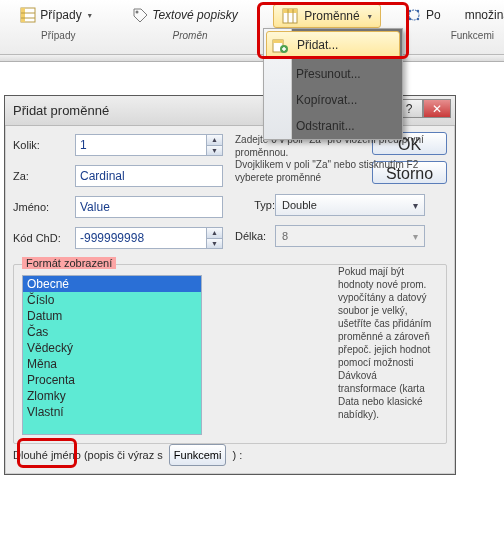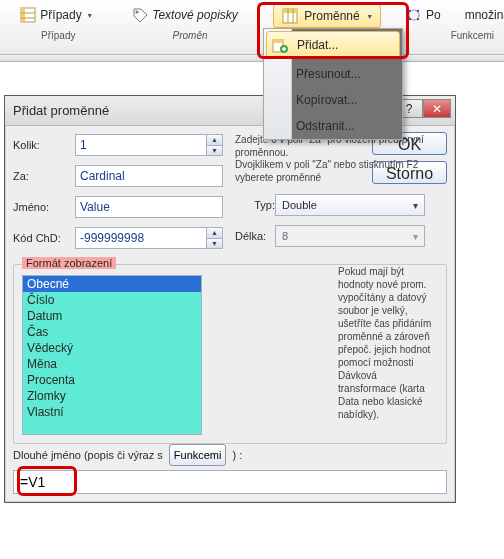--- a/index.html
+++ b/index.html
@@ -580,18 +580,17 @@
       <div class="right-hint">Pokud mají být hodnoty nové prom. vypočítány a datový soubor je velký, ušetříte čas přidáním proměnné a zároveň přepoč. jejich hodnot pomocí možnosti Dávková transformace (karta Data nebo klasické nabídky).</div>
     </div>
 
     <div class="longname-row">
       <span>Dlouhé jméno (popis či výraz s</span>
       <button class="func-btn"><span>Funkcemi</span></button>
       <span>) :</span>
     </div>
 
     <div style="position:relative;">
-      <input class="longname-input" value="=V1" style="">
       <div class="red-box red-input"></div>
     </div>
 
   </div>
 </div>
 
 </body></html>

